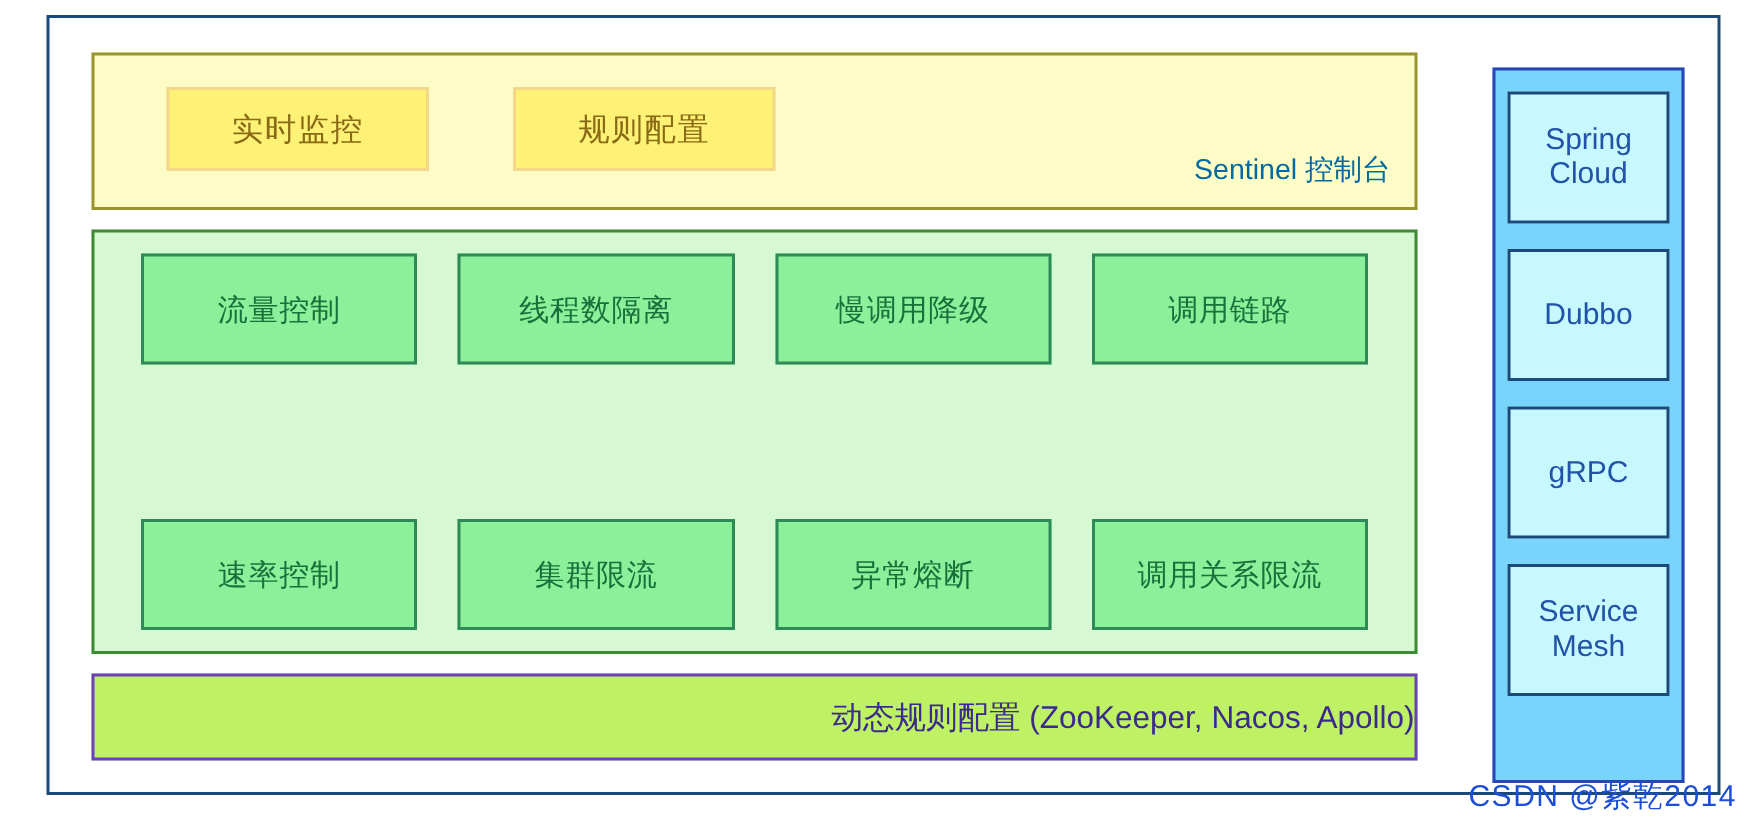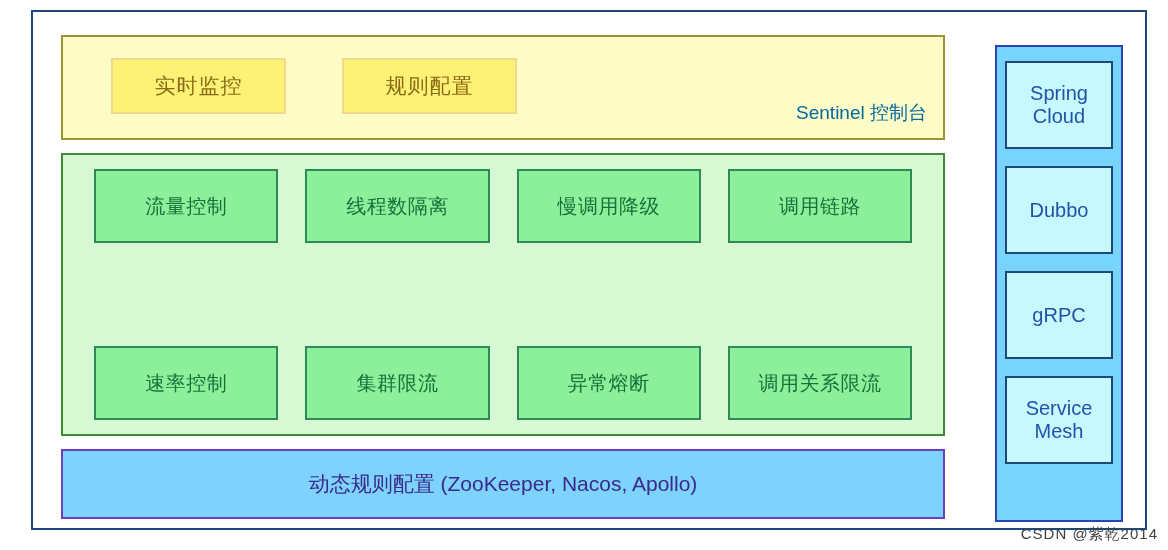--- a/index.html
+++ b/index.html
@@ -103,26 +103,26 @@
     justify-content: center;
     font-size: 20px;
     color: #17713a;
     letter-spacing: 0.5px;
   }
 
   
   #datasource-bar {
     box-sizing: border-box;
     margin-top: 13px;
-    height: 70px;
-    background: #7dd3fc;
+    height: 58px;
+    background: #bef264;
     border: 2px solid #6a3fc0;
     display: flex;
     align-items: center;
-    justify-content: center;
+    justify-content: flex-end;
     font-size: 21px;
     color: #3b2a8c;
     flex: none;
   }
 
   
   #adapters-panel {
     position: absolute;
     left: 962px;
     top: 33px;
@@ -149,22 +149,22 @@
     line-height: 1.15;
     color: #2253a8;
     white-space: pre-line;
   }
 
   
   #watermark {
     position: absolute;
     right: 10px;
     bottom: 6px;
-    font-size: 15px;
-    color: #404040;
+    font-size: 20px;
+    color: #1d4ed8;
     letter-spacing: 1px;
     white-space: nowrap;
   }
 </style>
 </head>
 <body>
 
 <div id="diagram-frame">
 
   <div id="left-column">

